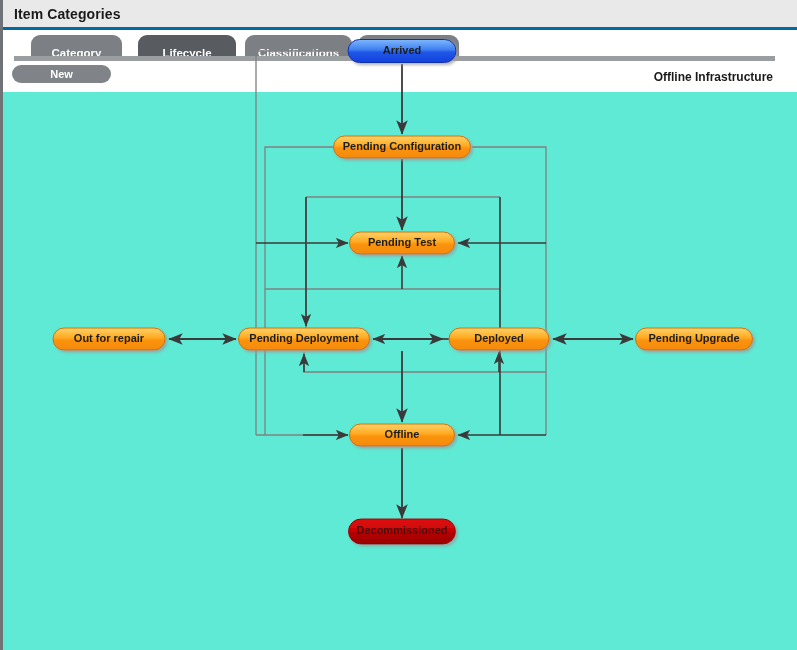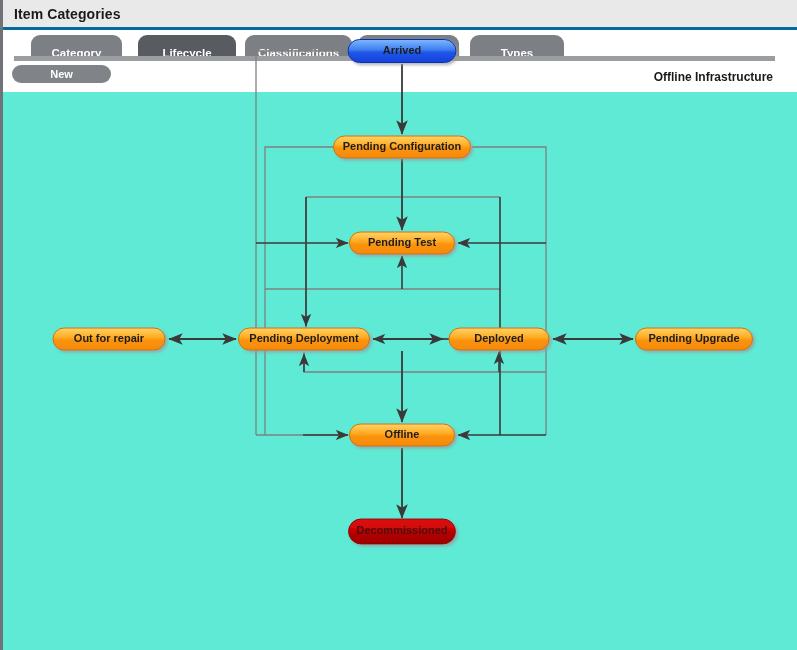--- a/index.html
+++ b/index.html
@@ -134,21 +134,20 @@
 
   <div class="titlebar">
     <div class="title">Item Categories</div>
   </div>
 
   <div class="tabstrip">
     <div class="tab" style="left:28px;width:91px;">Category</div>
     <div class="tab active" style="left:135px;width:98px;">Lifecycle</div>
     <div class="tab" style="left:242px;width:107px;">Classifications</div>
     <div class="tab" style="left:355px;width:101px;">Responses</div>
-    <div class="tab" style="left:467px;width:94px;">Types</div>
   </div>
   <div class="tabline"></div>
 
   <div class="toolbar">
     <div class="newbtn">New</div>
     <div class="ctx-label">Offline Infrastructure</div>
   </div>
 
   <div class="canvas">
     <svg width="794" height="558" viewBox="0 92 794 558" style="margin-top:-92px;">

